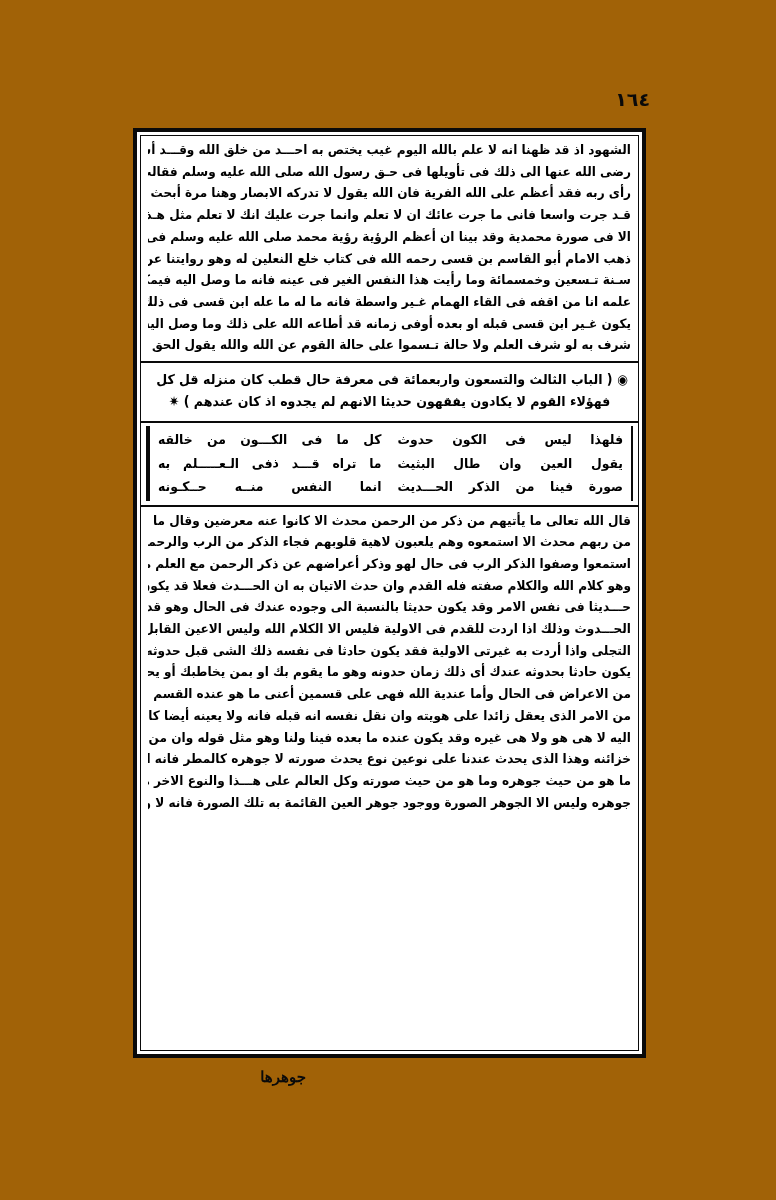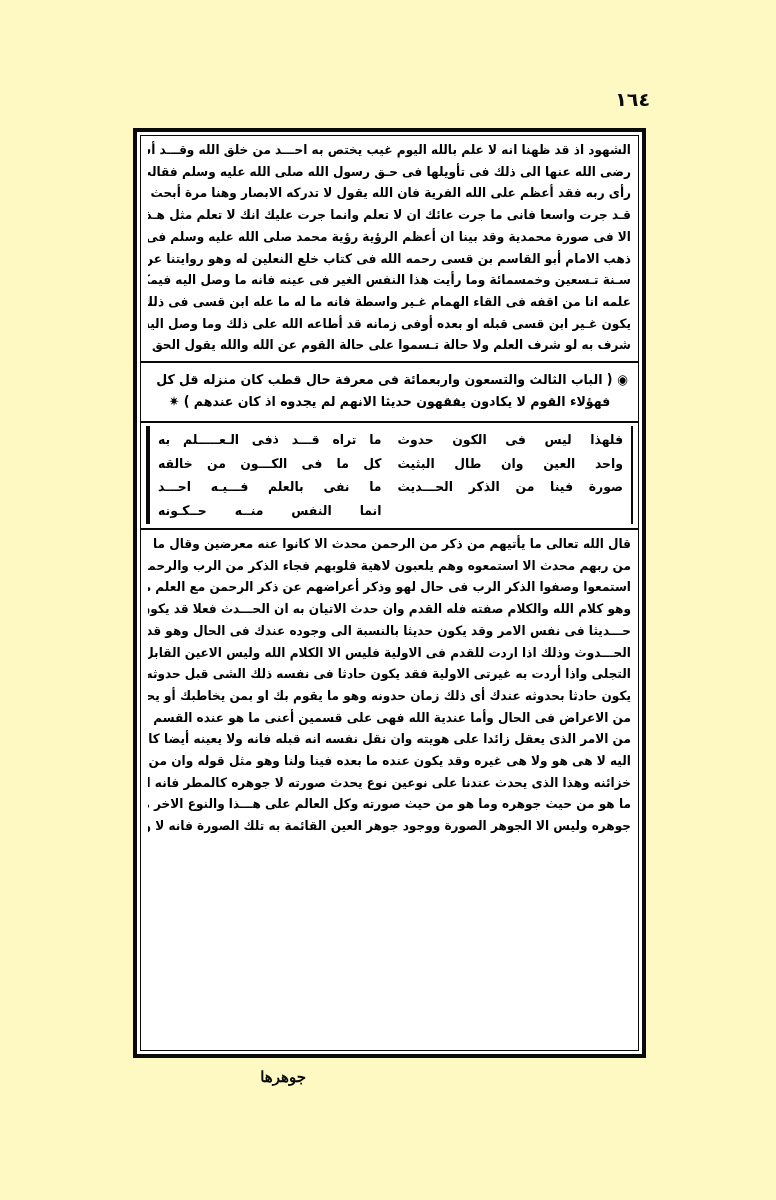--- a/index.html
+++ b/index.html
@@ -13,21 +13,21 @@
     height: 1200px;
     position: relative;
     overflow: hidden;
     font-family: "DejaVu Sans", sans-serif;
     color: #000000;
   }
 
   .page {
     position: absolute;
     inset: 0;
-    background: #fef9c3;
+    background: #a16207;
   }
 
   
   .folio {
     position: absolute;
     top: 88px;
     right: 126px;
     font-family: "DejaVu Sans", sans-serif;
     font-size: 19px;
     font-weight: 700;
@@ -180,28 +180,27 @@
         <div class="line">فهؤلاء القوم لا يكادون يفقهون حديثا الانهم لم يجدوه اذ كان عندهم ) ✷</div>
       </div>
 
       <div class="rule"></div>
 
       <div class="sec-poem poem-wrap">
         <div class="poem-table">
 
           <div class="poem-col left">
             <div class="poem-line">فلهذا ليس فى الكون حدوث</div>
-            <div class="poem-line">واحد العين وان طال البثيث</div>
+            <div class="poem-line">يقول العين وان طال البثيث</div>
             <div class="poem-line">صورة فينا من الذكر الحـــديث</div>
           </div>
 
           <div class="poem-col right">
+            <div class="poem-line">كل ما فى الكـــون من خالقه</div>
             <div class="poem-line">ما تراه قـــد ذفى الـعـــــلم به</div>
-            <div class="poem-line">كل ما فى الكـــون من خالقه</div>
-            <div class="poem-line">ما نفى بالعلم فـــيـه احـــد</div>
             <div class="poem-line">انما النفس منــه حــكـونه</div>
           </div>
 
         </div>
       </div>
 
       <div class="rule"></div>
 
       <div class="sec-bottom block block-main">
         <div class="line">قال الله تعالى ما يأتيهم من ذكر من الرحمن محدث الا كانوا عنه معرضين وقال ما يأتيهم من ذكر</div>

